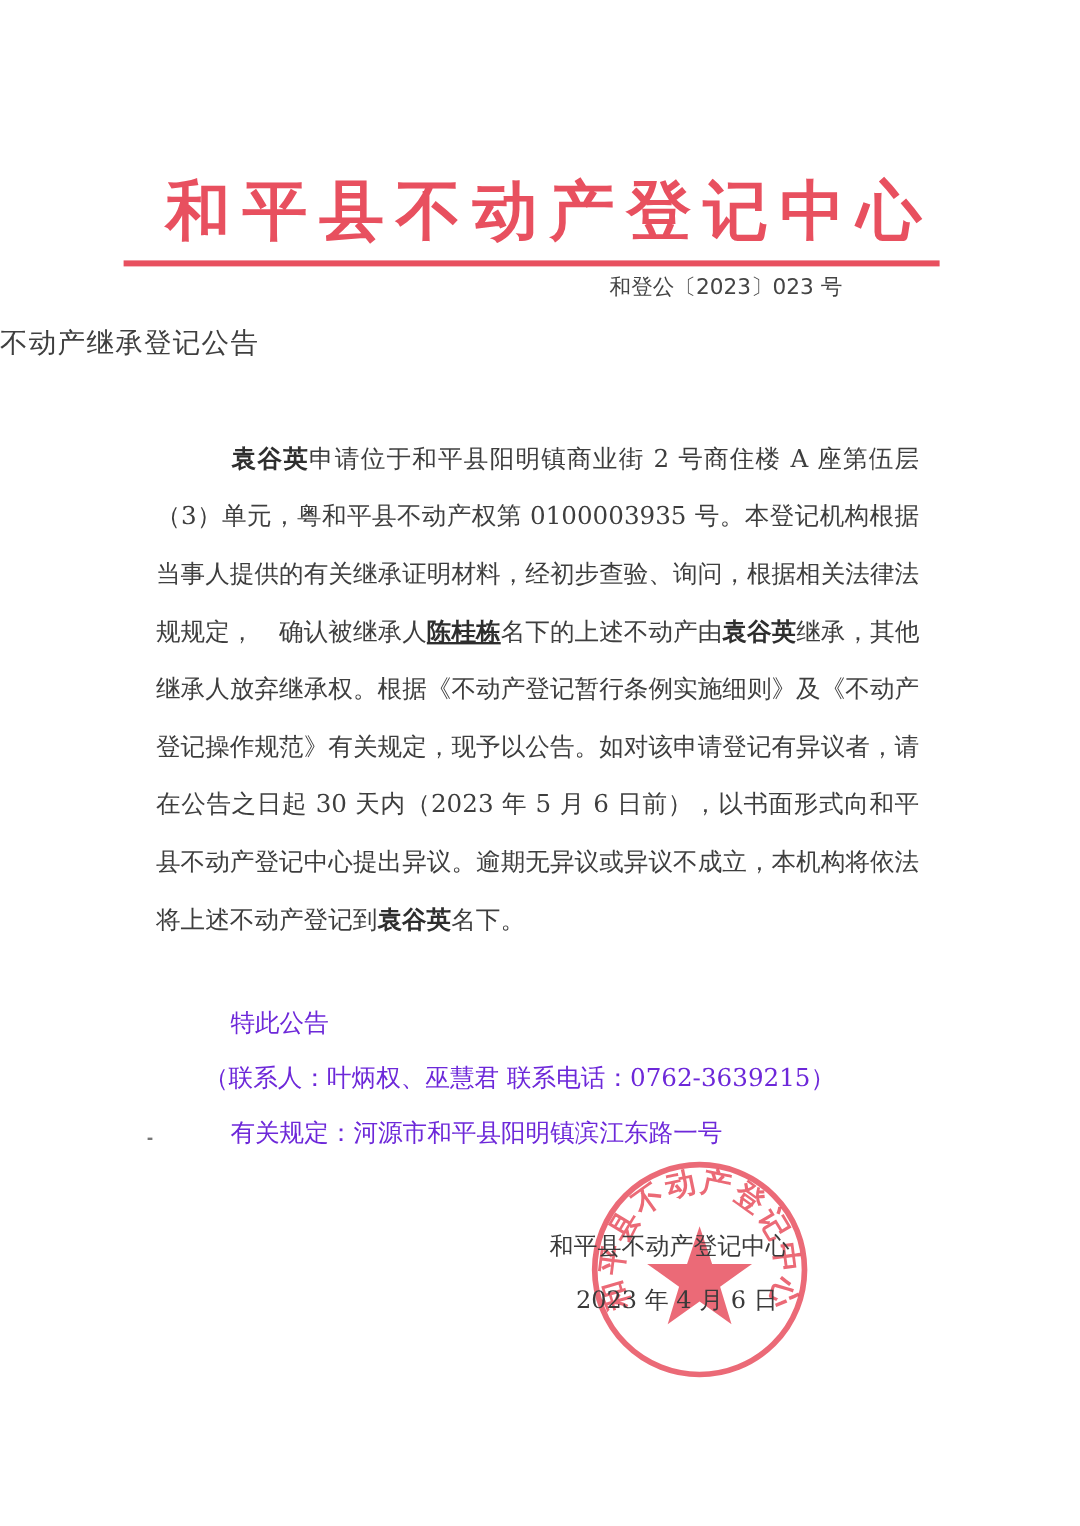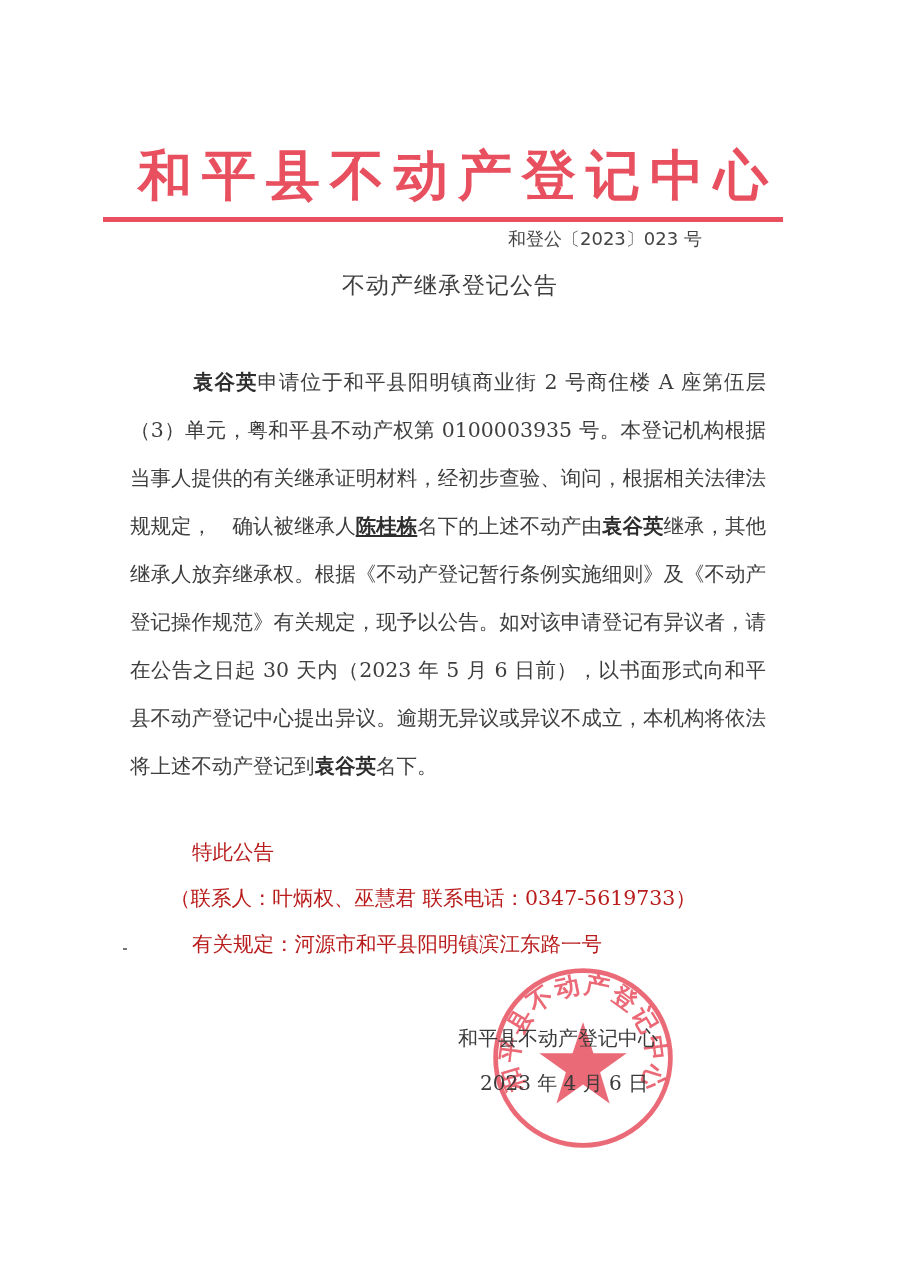--- a/index.html
+++ b/index.html
@@ -5,49 +5,49 @@
   html, body { margin: 0; padding: 0; background: #ffffff; }
   body { width: 900px; height: 1272px; position: relative; overflow: hidden;
          font-family: "DejaVu Serif", "Liberation Serif", serif; color: #3a3a3a; }
   .header-title { position: absolute; left: 138px; top: 140px; width: 620px;
          font-family: "DejaVu Serif", serif; font-weight: bold; font-size: 54px;
          letter-spacing: 10px; color: #e8505f; white-space: nowrap; line-height: 70px; }
   .red-rule { position: absolute; left: 103px; top: 217px; width: 680px; height: 5px;
          background: #e8505f; }
   .doc-number { position: absolute; left: 508px; top: 227px; font-size: 18px;
          font-family: "DejaVu Sans", sans-serif; color: #444; white-space: nowrap; }
-  .doc-title { position: absolute; left: 0; top: 270px; width: 900px; text-align: center;
+  .doc-title { position: absolute; left: 0; top: 270px; width: 900px; text-align: left;
          font-size: 23px; font-family: "DejaVu Sans", sans-serif; color: #3f3f3f;
          letter-spacing: 1px; }
   .body-text { position: absolute; left: 130px; top: 358px; width: 636px;
          font-size: 20.5px; line-height: 48px; text-align: justify; color: #3e3e3e; }
   .body-text .indent { display: inline-block; width: 62px; }
   .bold { font-weight: bold; color: #2e2e2e; }
   .underline { text-decoration: underline; font-weight: bold; color: #2e2e2e; }
-  .line { position: absolute; font-size: 20.5px; color: #b91c1c; white-space: nowrap; }
+  .line { position: absolute; font-size: 20.5px; color: #6d28d9; white-space: nowrap; }
   .seal { position: absolute; left: 488px; top: 963px; width: 190px; height: 190px; }
   .sign-org { position: absolute; left: 458px; top: 1025px; font-size: 20px; color: #3a3a3a; white-space: nowrap; }
   .sign-date { position: absolute; left: 480px; top: 1070px; font-size: 20px; color: #3a3a3a; white-space: nowrap; }
   .speck { position: absolute; left: 123px; top: 948px; width: 4px; height: 2px; background: #777; }
 </style>
 </head>
 <body>
 
 <div class="header-title">和平县不动产登记中心</div>
 <div class="red-rule"></div>
 <div class="doc-number">和登公〔2023〕023 号</div>
 
 <div class="doc-title">不动产继承登记公告</div>
 
 <div class="body-text">
   <span class="indent"></span><span class="bold">袁谷英</span><span>申请位于和平县阳明镇商业街 2 号商住楼 A 座第伍层（3）单元，粤和平县不动产权第 0100003935 号。本登记机构根据当事人提供的有关继承证明材料，经初步查验、询问，根据相关法律法规规定，　确认被继承人</span><span class="underline">陈桂栋</span><span>名下的上述不动产由</span><span class="bold">袁谷英</span><span>继承，其他继承人放弃继承权。根据《不动产登记暂行条例实施细则》及《不动产登记操作规范》有关规定，现予以公告。如对该申请登记有异议者，请在公告之日起 30 天内（2023 年 5 月 6 日前），以书面形式向和平县不动产登记中心提出异议。逾期无异议或异议不成立，本机构将依法将上述不动产登记到</span><span class="bold">袁谷英</span><span>名下。</span>
 </div>
 
 <div class="line" style="left:192px; top:838px;">特此公告</div>
-<div class="line" style="left:170px; top:884px;">（联系人：叶炳权、巫慧君 联系电话：0347-5619733）</div>
+<div class="line" style="left:170px; top:884px;">（联系人：叶炳权、巫慧君 联系电话：0762-3639215）</div>
 <div class="line" style="left:192px; top:930px;">有关规定：河源市和平县阳明镇滨江东路一号</div>
 <div class="speck"></div>
 
 <svg class="seal" viewBox="0 0 200 200">
   <defs>
     <path id="sealArc" d="M 35 120 A 68 68 0 1 1 165 120" fill="none"></path>
   </defs>
   <circle cx="100" cy="100" r="92" fill="none" stroke="#e8505f" stroke-width="5" opacity="0.85"></circle>
   <text font-size="26" font-weight="bold" fill="#e8505f" opacity="0.85" font-family="DejaVu Serif, serif" letter-spacing="2">
     <textPath href="#sealArc" startOffset="50%" text-anchor="middle">和平县不动产登记中心</textPath>

